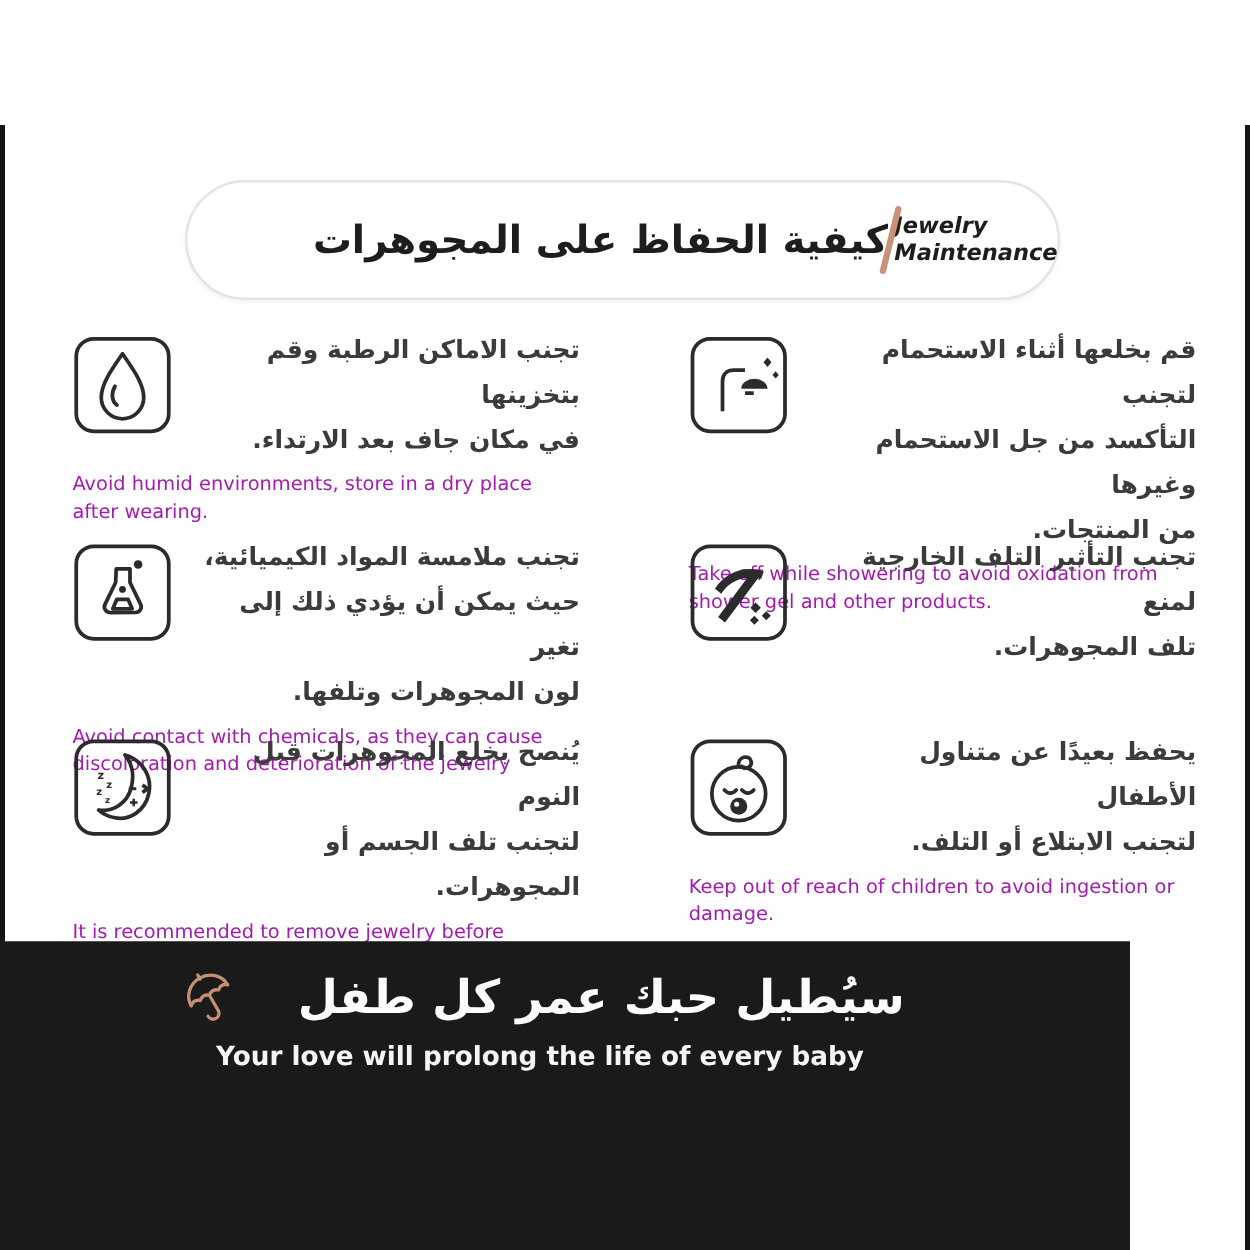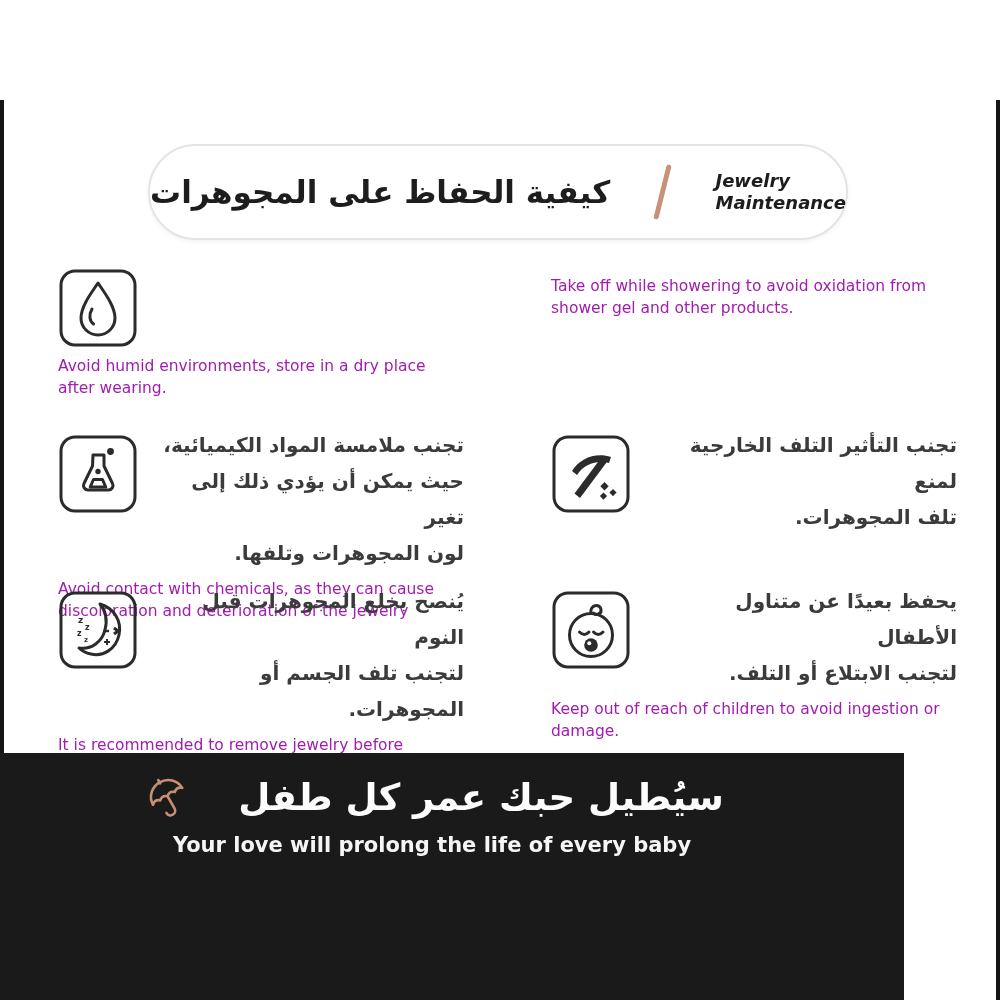--- a/index.html
+++ b/index.html
@@ -4,21 +4,21 @@
 <style>
   html,body{margin:0;padding:0;background:#fff;}
   .page{position:relative;width:1000px;height:1000px;background:#ffffff;overflow:hidden;
         font-family:"DejaVu Sans","Liberation Sans",sans-serif;}
   .edge-strip{position:absolute;top:100px;bottom:0;width:4px;background:#151515;}
   .edge-strip.left{left:0;}
   .edge-strip.right{right:0;}
 
   
   .pill{position:absolute;left:148px;top:144px;width:700px;height:96px;border:2px solid #e4e4e4;
-        border-radius:50px;display:flex;align-items:center;justify-content:space-between;
+        border-radius:50px;display:flex;align-items:center;justify-content:flex-end;
         box-shadow:0 2px 4px rgba(0,0,0,0.05);background:#fff;box-sizing:border-box;}
   .pill-arabic{font-size:31px;font-weight:700;color:#1d1d1d;direction:rtl;}
   .pill-slash{width:5px;height:56px;background:#c9907a;border-radius:3px;transform:rotate(14deg);}
   .pill-english{font-size:18px;font-weight:700;font-style:italic;color:#1d1d1d;
                 line-height:1.25;white-space:pre-line;}
 
   
   .section{position:absolute;width:406px;}
   .s1{left:58px;top:268px}.s2{left:551px;top:268px}
   .s3{left:58px;top:434px}.s4{left:551px;top:434px}
@@ -59,25 +59,42 @@
 
   <div class="section s1">
     <div class="sec-top">
       <div class="icon-box">
         <svg viewBox="0 0 80 80">
           <rect x="3" y="3" width="74" height="74" rx="14" class="ic"></rect>
           <path d="M40 15 C34 24 23 38 23 50 a17 17 0 0 0 34 0 C57 38 46 24 40 15 Z" class="ic" stroke-linejoin="round"></path>
           <path d="M34 41 c-3.5 6 -2.5 12 1.5 15" class="ic" stroke-width="3.5" stroke-linecap="round"></path>
         </svg>
       </div>
+      <div class="sec-arabic">تجنب الاماكن الرطبة وقم بتخزينها
+في مكان جاف بعد الارتداء.</div>
     </div>
     <div class="sec-english">Avoid humid environments, store in a dry place after wearing.</div>
   </div>
 
   <div class="section s2">
+    <div class="sec-top">
+      <div class="icon-box">
+        <svg viewBox="0 0 80 80">
+          <rect x="3" y="3" width="74" height="74" rx="14" class="ic"></rect>
+          <path d="M27 61 V37 c0 -6 4 -9 9 -9 h9" class="ic" stroke-width="5.5"></path>
+          <path d="M42 43 a10.5 8 0 0 1 21 0 z" fill="#2b2b2b" stroke="none"></path>
+          <path d="M45 46.5 h7" stroke="#2b2b2b" stroke-width="3"></path>
+          <path d="M63 18 l3.2 3.8 -3.2 3.8 -3.2 -3.8 z" fill="#2b2b2b" stroke="none"></path>
+          <path d="M69.5 29 l2.5 2.9 -2.5 2.9 -2.5 -2.9 z" fill="#2b2b2b" stroke="none"></path>
+        </svg>
+      </div>
+      <div class="sec-arabic">قم بخلعها أثناء الاستحمام لتجنب
+التأكسد من جل الاستحمام وغيرها
+من المنتجات.</div>
+    </div>
     <div class="sec-english">Take off while showering to avoid oxidation from shower gel and other products.</div>
   </div>
 
   <div class="section s3">
     <div class="sec-top">
       <div class="icon-box">
         <svg viewBox="0 0 80 80">
           <rect x="3" y="3" width="74" height="74" rx="14" class="ic"></rect>
           <path d="M35 21 h11 v11 l8.5 17.5 a4.5 4.5 0 0 1 -4 6.5 h-20.5 a4.5 4.5 0 0 1 -4 -6.5 l8.5 -17.5 z" class="ic" stroke-width="3.5" stroke-linejoin="round"></path>
           <circle cx="52.5" cy="17.5" r="3.4" fill="#2b2b2b" stroke="none"></circle>

